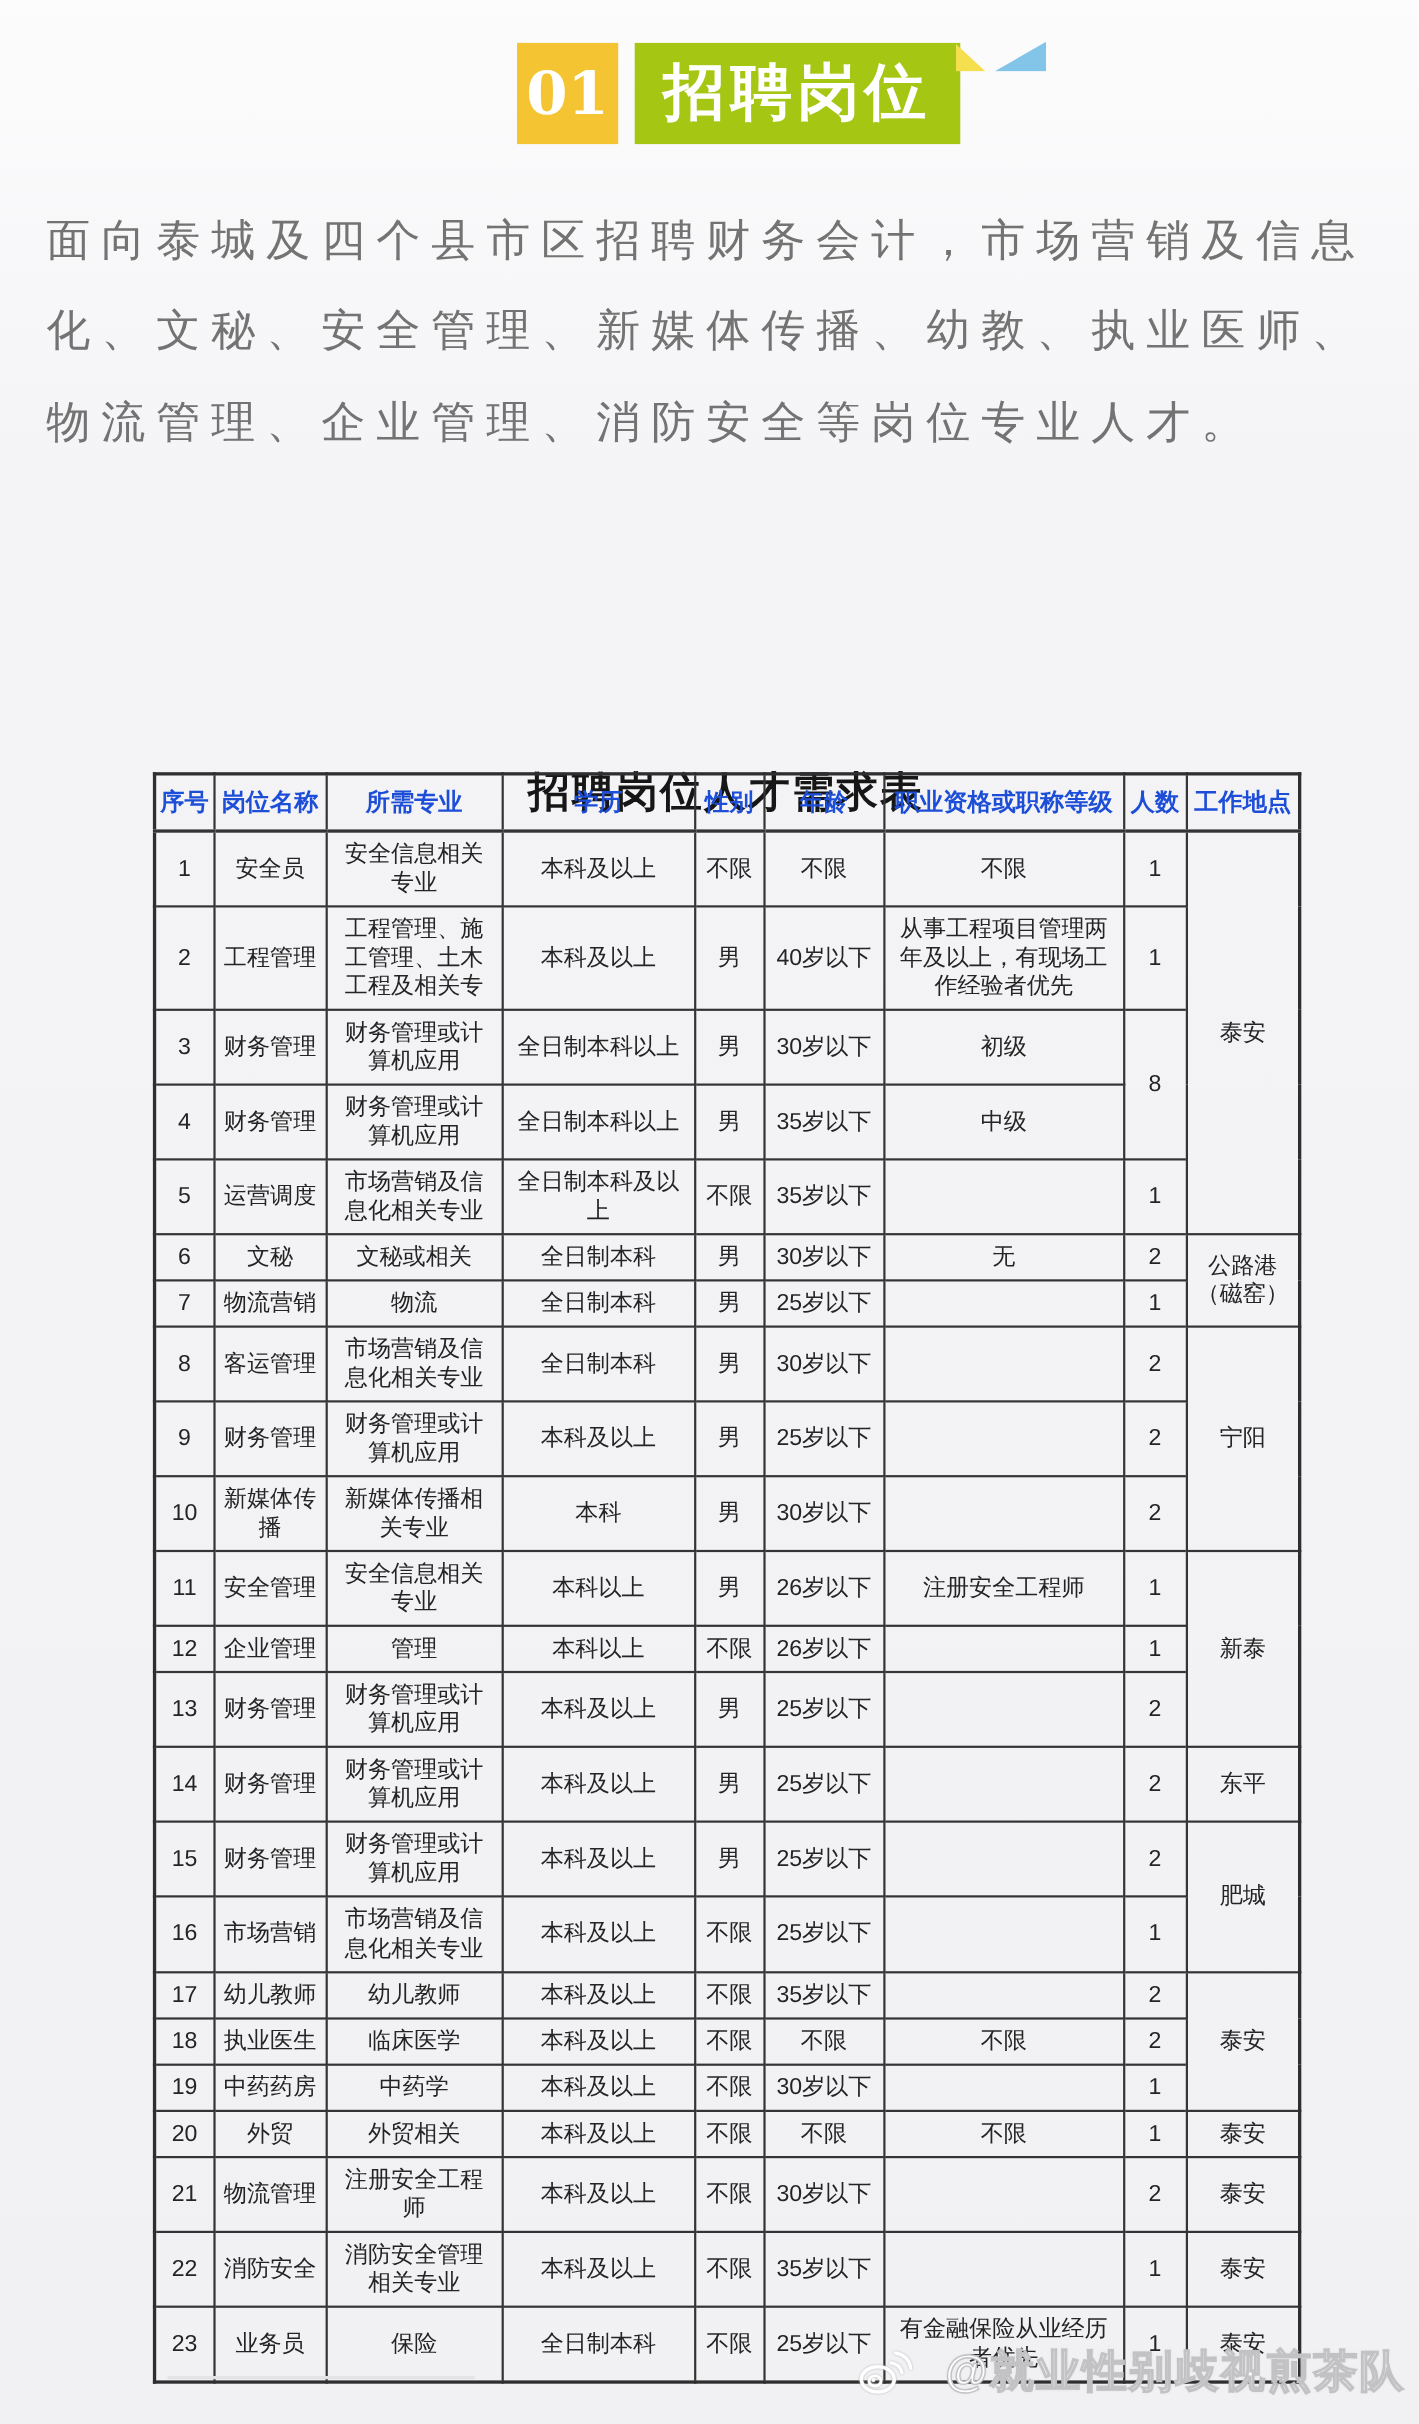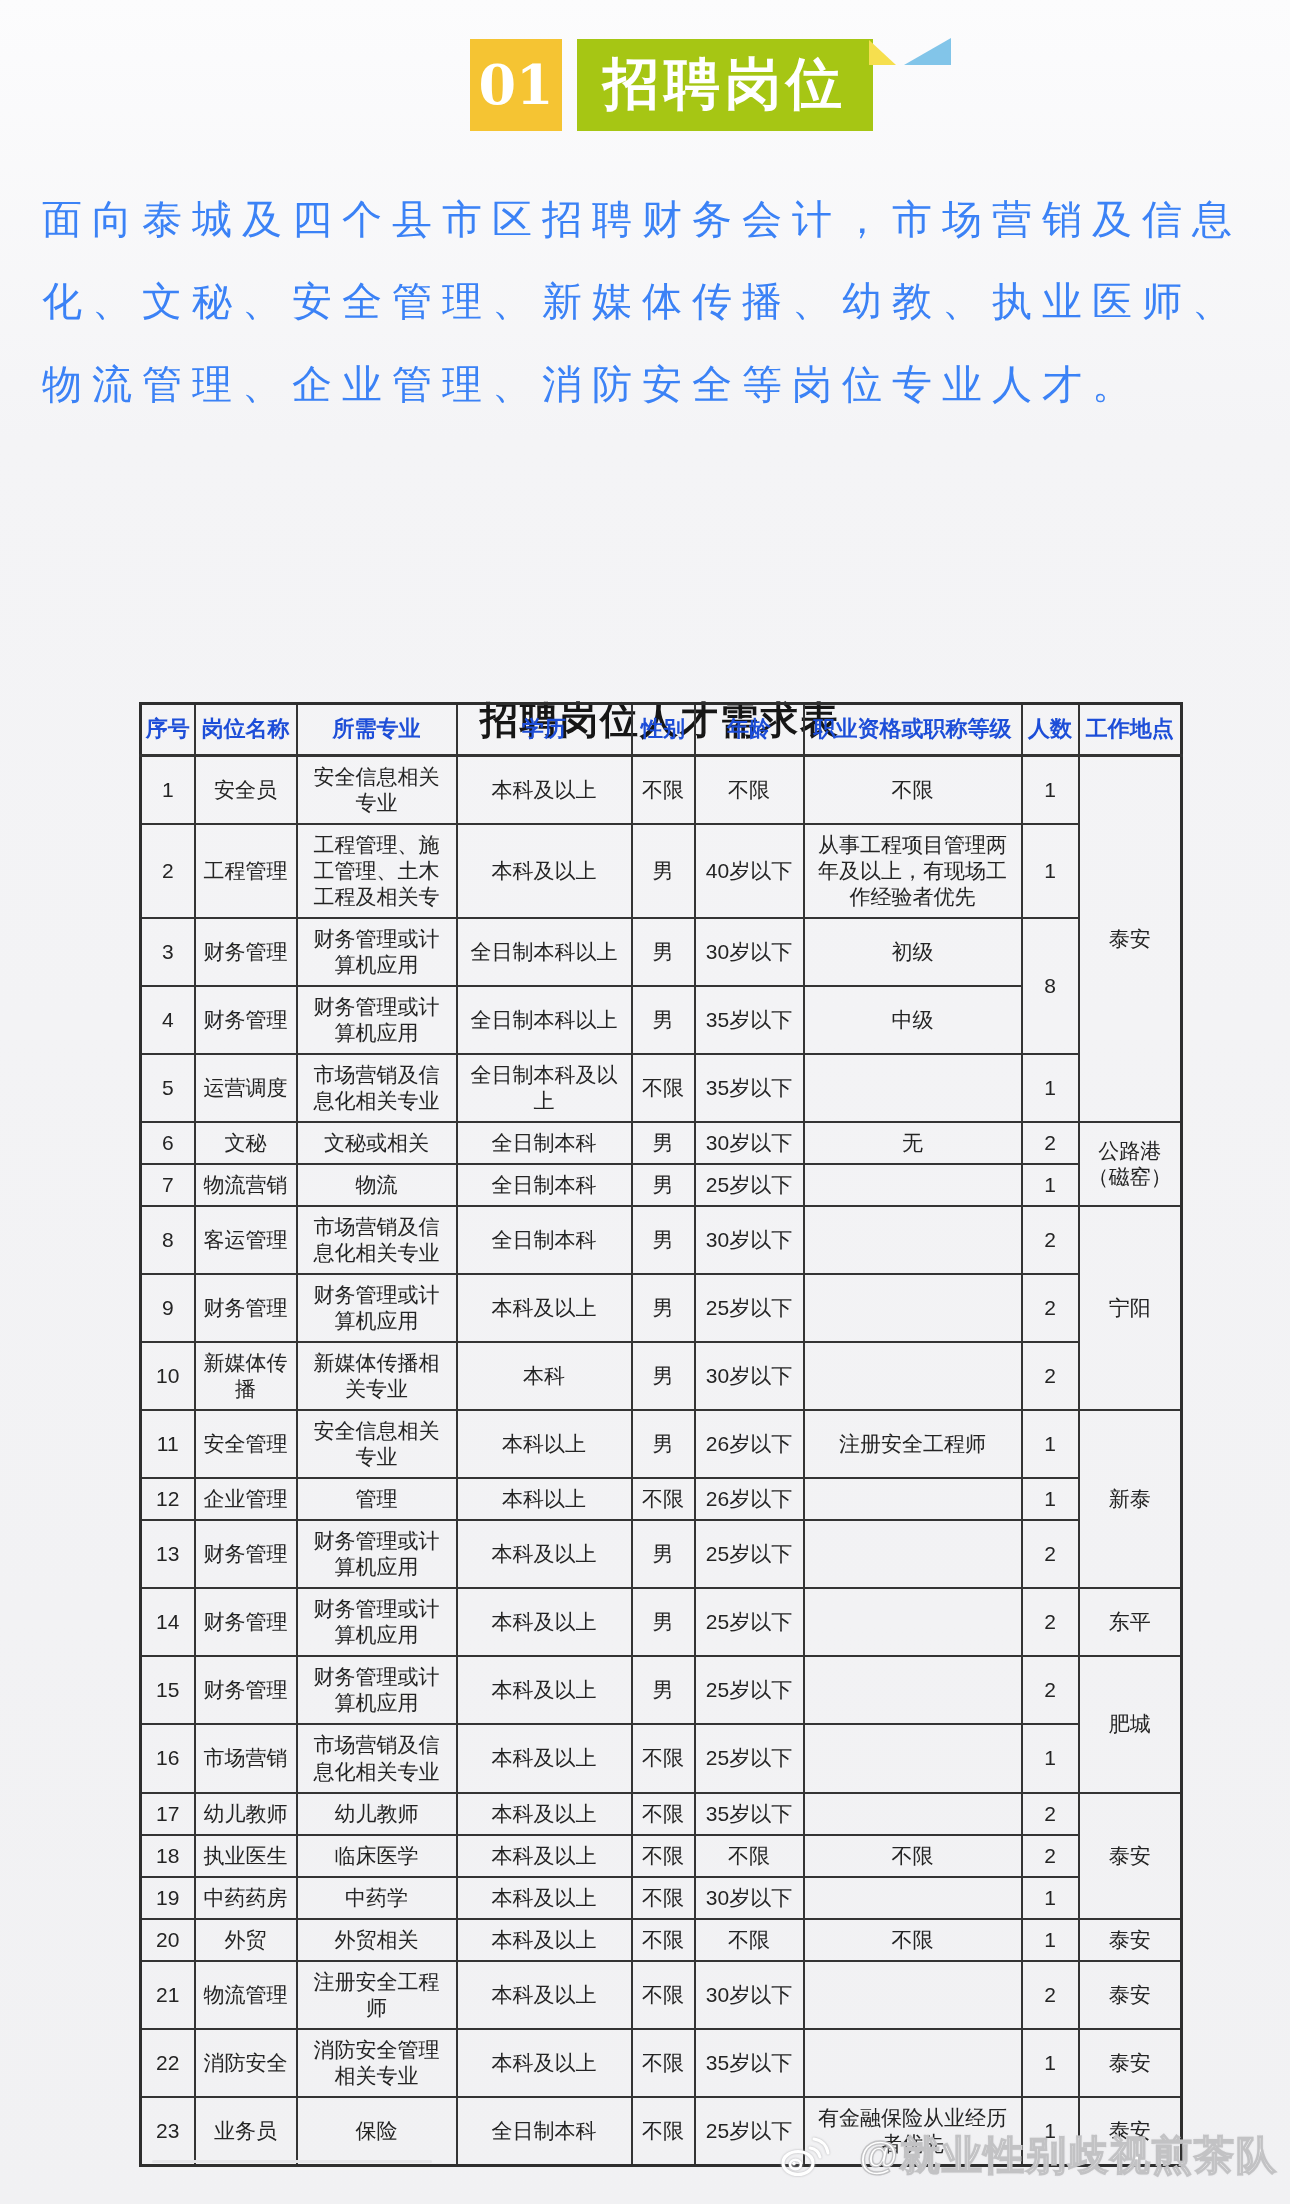--- a/index.html
+++ b/index.html
@@ -26,21 +26,21 @@
   }
   .tri-wrap { position: absolute; right: -96px; top: -32px; width: 100px; height: 58px; }
   .tri { position: absolute; bottom: 0; }
   .tri-yellow { left: 0; width: 27px; height: 25px; clip-path: polygon(0 0, 100% 100%, 0 100%); }
   .tri-blue { left: 35px; width: 47px; height: 27px; clip-path: polygon(100% 0, 100% 100%, 0 100%); }
 
   
   .intro {
     position: absolute; left: 42px; top: 178px; width: 1215px;
     font-size: 40px; line-height: 2.06; letter-spacing: 10px;
-    color: #3b82f6; text-align: left;
+    color: #737373; text-align: left;
   }
 
   
   .tbl-title {
     position: absolute; left: 139px; top: 648px; width: 1042px;
     text-align: center; font-family: "Liberation Serif", "DejaVu Serif", serif;
     font-size: 38px; font-weight: 700; color: #161616; letter-spacing: 2px; margin-top: 47px;
   }
   table.req-table {
     position: absolute; left: 139px; top: 702px; width: 1042px;

